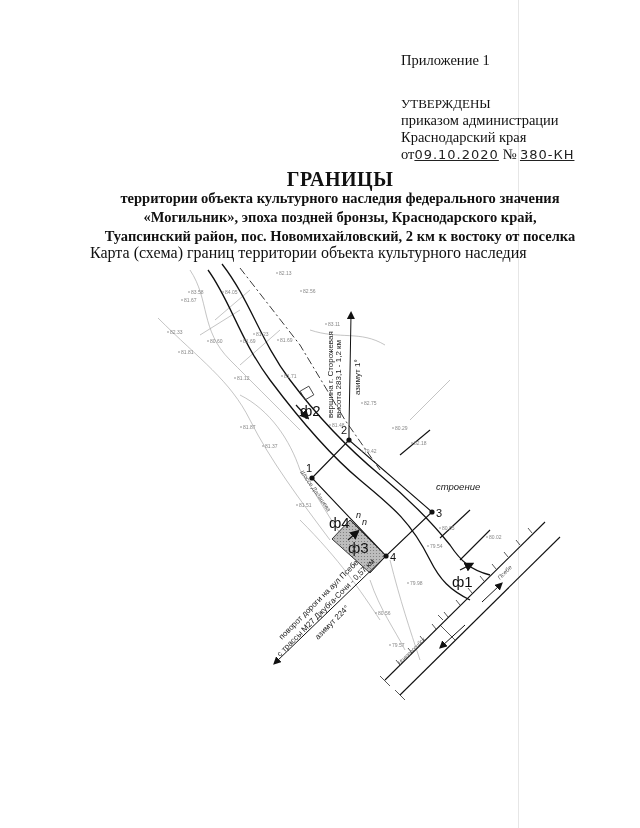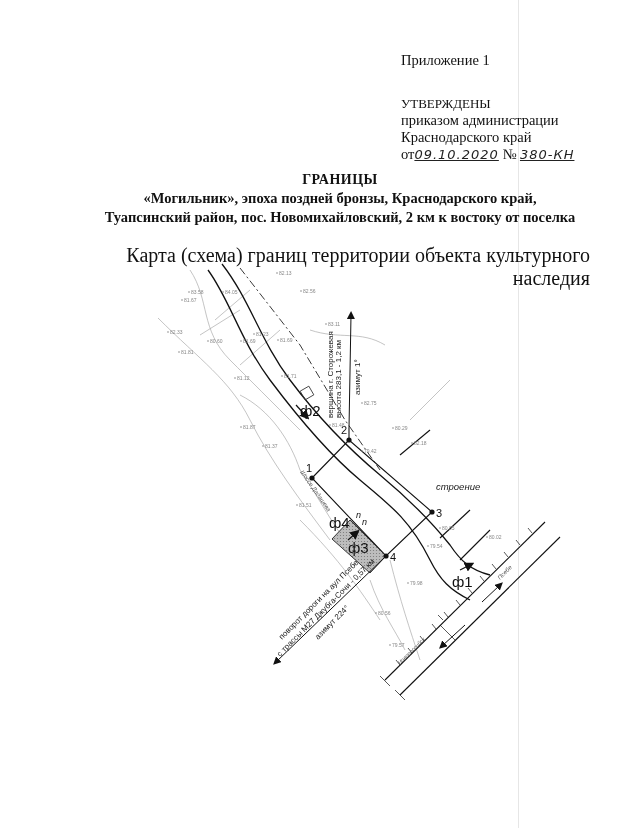--- a/index.html
+++ b/index.html
@@ -2,46 +2,47 @@
 <html><head>
   <meta charset="utf-8">
   <style>
     html, body { margin: 0; padding: 0; background: #ffffff; }
     body { width: 640px; height: 828px; position: relative; overflow: hidden; font-family: "Liberation Serif", serif; color: #111; }
     .fold-line { position: absolute; left: 518px; top: 0; width: 1px; height: 828px; background: #e6e6e6; }
     .approval { position: absolute; left: 401px; top: 52px; font-size: 14.5px; line-height: 17px; }
     .approval .annex { margin-bottom: 26px; }
     .approval .approved { font-size: 13px; }
     .approval .sig-line { white-space: nowrap; }
-    .hw { font-family: "DejaVu Sans", sans-serif; font-style: italic; font-size: 13px; text-decoration: underline; letter-spacing: 1px; color: #222; }
+    .hw { font-family: "DejaVu Sans", sans-serif; font-size: 13px; text-decoration: underline; letter-spacing: 1px; color: #222; }
     .heading { position: absolute; left: 90px; width: 500px; top: 170px; text-align: center; font-weight: bold; font-size: 14.5px; line-height: 19px; }
-    .heading .title { font-size: 14px; letter-spacing: 0.5px; font-family: Liberation Serif, serif; }
-    .map-caption { position: absolute; left: 90px; width: 500px; top: 244px; text-align: right; font-size: 20px; }
+    .heading .title { font-size: 20px; letter-spacing: 0.5px; font-family: Liberation Serif, serif; }
+    .map-caption { position: absolute; left: 90px; width: 500px; top: 244px; text-align: left; font-size: 16px; }
     .map { position: absolute; left: 0; top: 260px; width: 640px; height: 440px; }
     .map text { font-family: "Liberation Sans", sans-serif; }
   </style>
 </head>
 <body>
 
 <div class="fold-line"></div>
 
 <div class="approval">
   <div class="annex">Приложение 1</div>
   <div class="approved">УТВЕРЖДЕНЫ</div>
   <div>приказом администрации</div>
-  <div>Краснодарского край</div>
+  <div>Краснодарский края</div>
   <div class="sig-line">
     <span>от</span><span class="hw">09.10.2020</span>
     <span>№</span>
     <span class="hw">380-КН</span>
   </div>
 </div>
 
 <div class="heading">
   <div class="title">ГРАНИЦЫ</div>
+  <div>территории объекта культурного наследия федерального значения</div>
   <div>«Могильник», эпоха поздней бронзы, Краснодарского край,</div>
   <div>Туапсинский район, пос. Новомихайловский, 2 км к востоку от поселка</div>
 </div>
 
 <div class="map-caption">Карта (схема) границ территории объекта культурного наследия</div>
 
 <svg class="map" viewBox="0 260 640 440" xmlns="http://www.w3.org/2000/svg">
   <defs>
     <marker id="arr" markerWidth="8" markerHeight="8" refX="4" refY="4" orient="auto">
       <path d="M0,0 L8,4 L0,8 z" fill="#111"></path>

